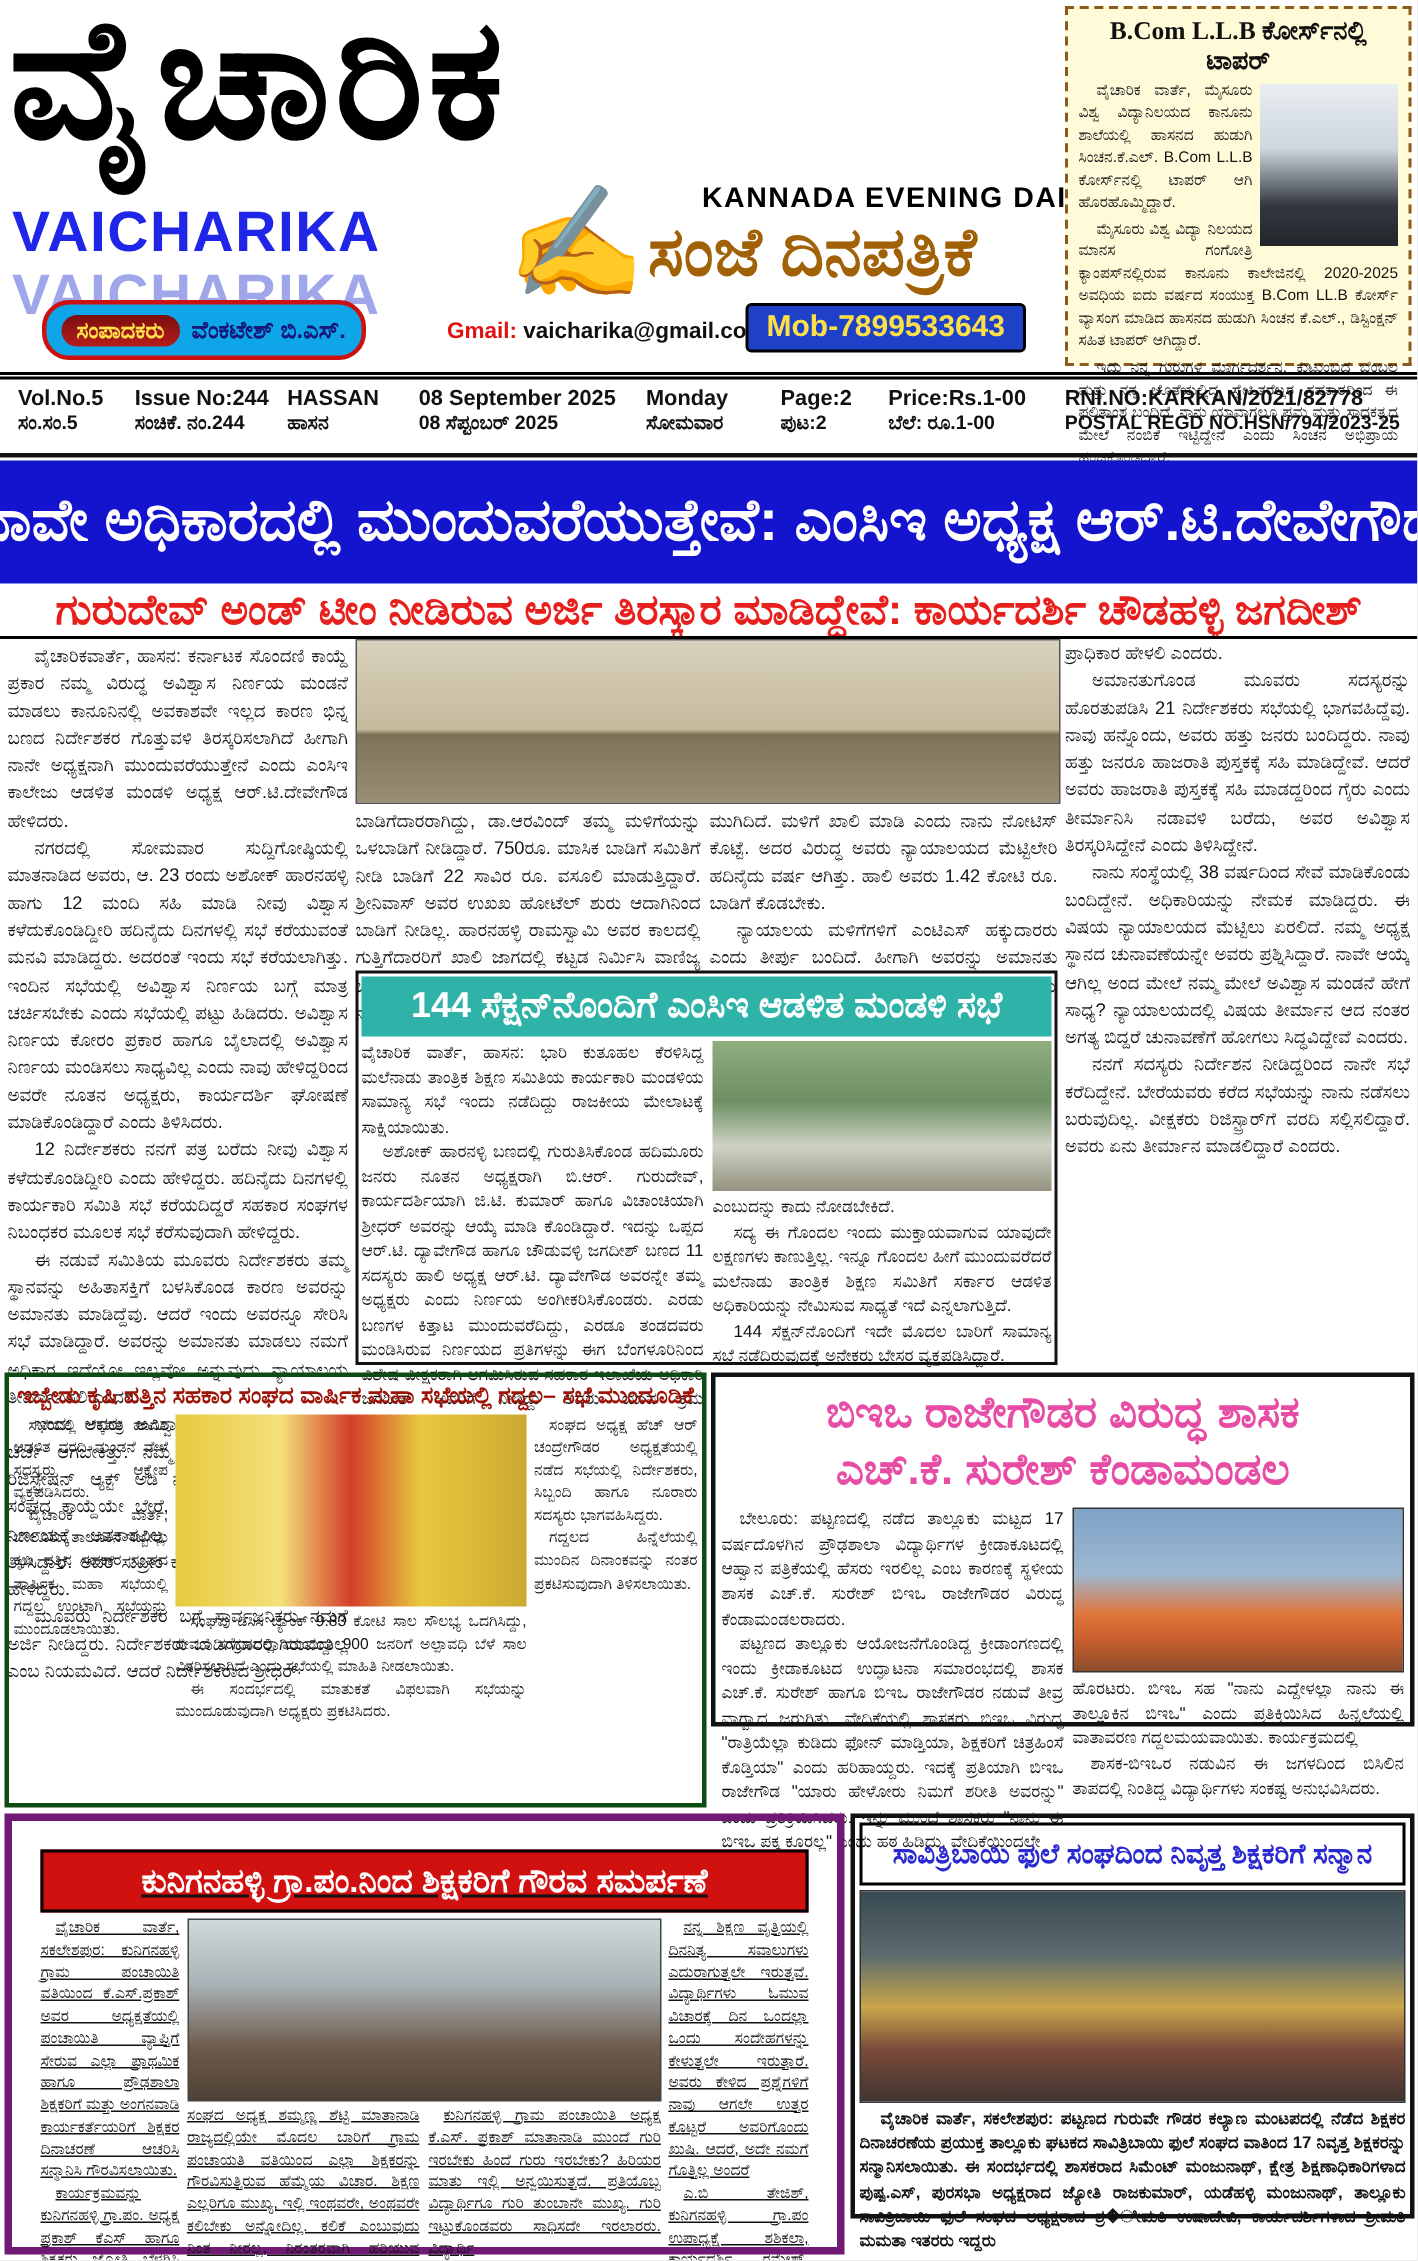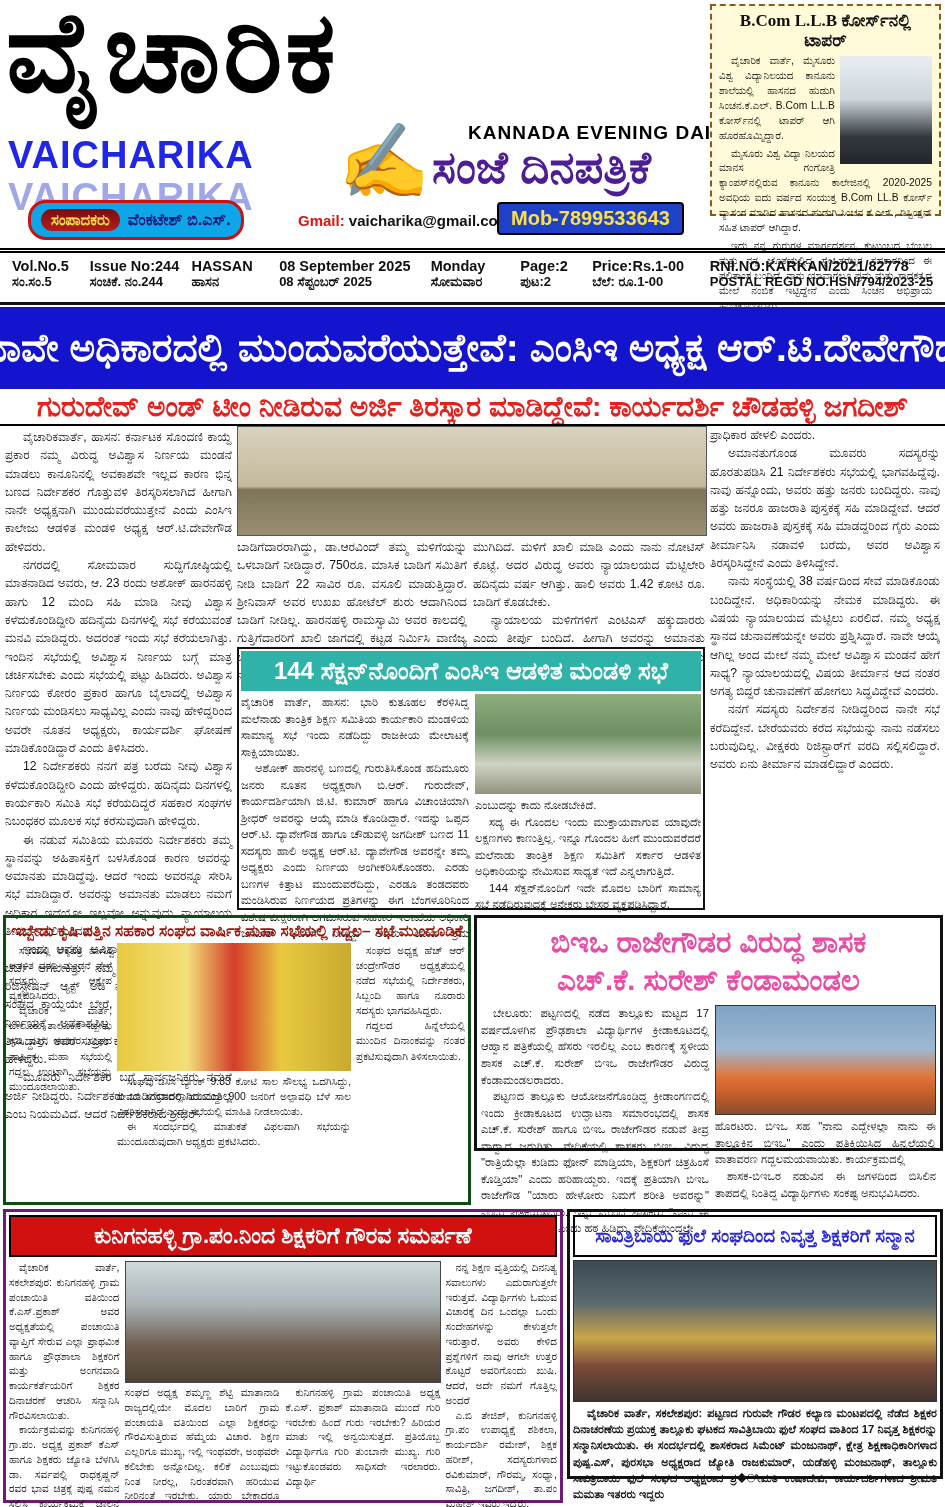--- a/index.html
+++ b/index.html
@@ -5,31 +5,31 @@
   html,body{margin:0;padding:0;background:#dedede;}
   .page{position:relative;width:945px;height:1507px;margin:0 auto;background:#ffffff;
         font-family:"Liberation Sans",sans-serif;color:#111;overflow:hidden;}
   
   .masthead-kn{position:absolute;left:6px;top:-14px;width:700px;font-size:112px;font-weight:900;
                letter-spacing:3px;color:#000;line-height:1.2;white-space:nowrap;}
   .latin1{position:absolute;left:8px;top:134px;font-size:38px;font-weight:900;color:#2026e8;letter-spacing:1px;}
   .latin2{position:absolute;left:8px;top:176px;font-size:38px;font-weight:900;color:#9fa6ea;letter-spacing:1px;}
   .pen{position:absolute;left:338px;top:118px;font-size:74px;color:#000;}
   .daily-en{position:absolute;left:468px;top:122px;font-size:19px;font-weight:bold;letter-spacing:1px;color:#000;white-space:nowrap;}
-  .daily-kn{position:absolute;left:432px;top:142px;font-size:45px;font-weight:900;color:#4c1d95;white-space:nowrap;}
+  .daily-kn{position:absolute;left:432px;top:142px;font-size:45px;font-weight:900;color:#a16207;white-space:nowrap;}
   .editor-box{position:absolute;left:28px;top:200px;height:34px;border:3px solid #cc1111;border-radius:18px;
               display:flex;align-items:center;gap:8px;padding:0 10px;background:#0ea5e9;}
   .editor-label{background:linear-gradient(#7a0d0d,#b71c1c);color:#ffe24a;font-weight:bold;font-size:15px;
                 border-radius:14px;padding:2px 10px;}
   .editor-name{color:#15157a;font-weight:bold;font-size:16px;}
   .gmail{position:absolute;left:298px;top:212px;font-size:15px;font-weight:bold;}
   .gmail .glabel{color:#e01111;}
   .mob{position:absolute;left:497px;top:202px;background:#1e41c8;border:2px solid #000;border-radius:4px;
        padding:3px 12px;color:#fde047;font-weight:900;font-size:20px;}
-  .ad-box{position:absolute;right:4px;top:4px;width:231px;height:212px;background:#fffbd8;
+  .ad-box{position:absolute;right:4px;top:4px;width:231px;height:240px;background:#fffbd8;
           border:2px dashed #8a5a20;padding:5px 7px;box-sizing:border-box;}
   .ad-title{font-family:"Liberation Serif",serif;font-weight:bold;font-size:17px;text-align:center;margin-bottom:3px;}
   .ad-body{font-size:10.3px;line-height:1.45;text-align:justify;}
   .ad-body p{margin:0 0 3px 0;text-indent:12px;}
   .ad-photo{float:right;width:92px;height:108px;margin:2px 0 3px 5px;
             background:linear-gradient(180deg,#e9eef2,#cdd6dc 40%,#33383f 75%,#22262b);}
   
   .infobar{position:absolute;left:0;top:248px;width:945px;height:57px;border-top:5px double #000;
            border-bottom:3px solid #111;box-sizing:border-box;padding:5px 6px 0 12px;}
   .irow{display:flex;}
@@ -71,22 +71,22 @@
             background:linear-gradient(90deg,#e8c93f,#f3e07a 30%,#d43d2a 50%,#e8c93f 70%,#caa92f);}
   .ib-col3{width:110px;}
   .beo{position:absolute;left:474px;top:915px;width:469px;height:236px;border:3px solid #111;
        box-sizing:border-box;padding:4px;}
   .beo-head{font-size:29px;line-height:1.3;font-weight:900;color:#e84da6;text-align:center;margin:2px 0 6px 0;}
   .beo-flex{display:flex;gap:6px;}
   .beo-colA{width:228px;}
   .beo-colB{width:221px;}
   .beo-photo{width:221px;height:110px;margin-bottom:3px;border:1px solid #333;box-sizing:border-box;
              background:linear-gradient(180deg,#7fa3c6,#9db8d2 40%,#e0763a 65%,#c95f2c 80%,#8a4d2b);}
-  .kuni{position:absolute;left:3px;top:1209px;width:560px;height:294px;border:3px solid #701a75;
-        box-sizing:border-box;padding:3px;}
+  .kuni{position:absolute;left:3px;top:1209px;width:560px;height:294px;border:5px solid #701a75;
+        box-sizing:border-box;padding:19px;text-decoration:underline;}
   .kuni-headbox{height:38px;background:#d01110;border:2px solid #000;color:#fff;font-size:22px;font-weight:900;
                 display:flex;align-items:center;justify-content:center;margin-bottom:4px;white-space:nowrap;}
   .kuni-flex{display:flex;gap:5px;}
   .ku-col1{width:112px;}
   .ku-mid{width:316px;}
   .ku-photo{width:316px;height:122px;margin-bottom:3px;border:1px solid #444;box-sizing:border-box;
             background:linear-gradient(180deg,#cfd8da,#aab4b8 35%,#6f5d4e 70%,#4e4035);}
   .ku-midrow{display:flex;gap:6px;}
   .ku-mc{width:155px;}
   .ku-col4{width:113px;}

